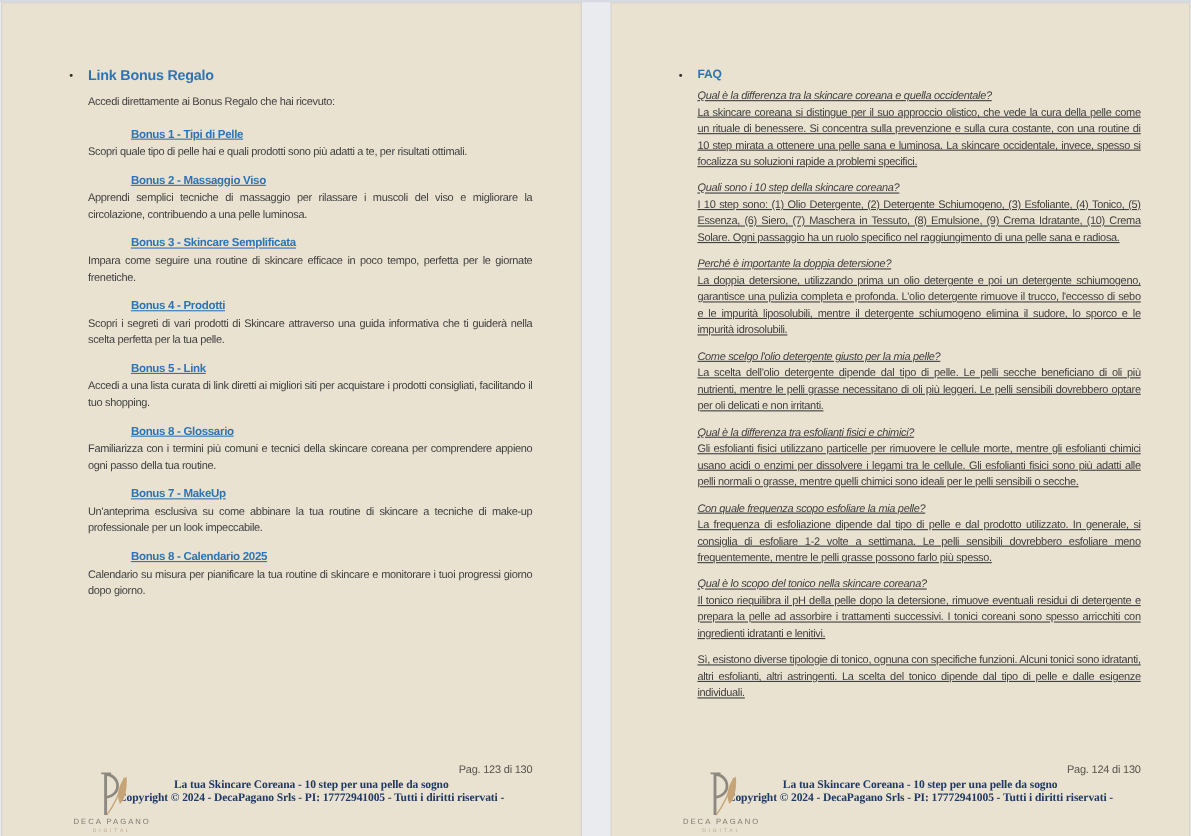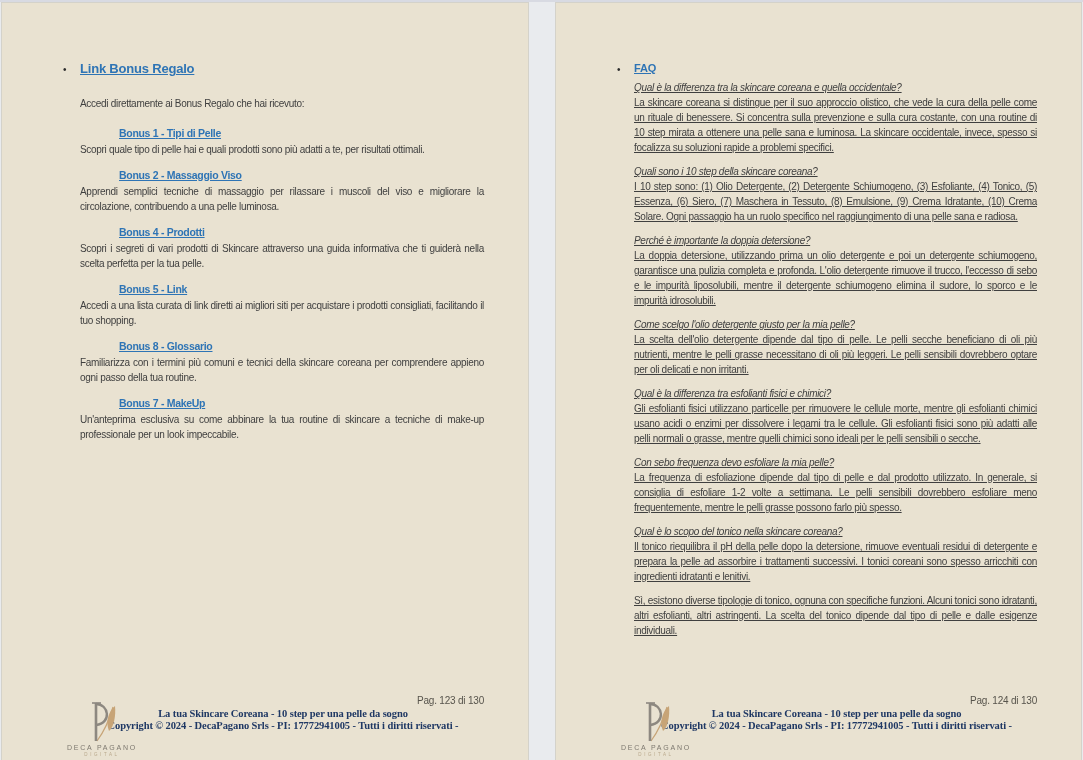--- a/index.html
+++ b/index.html
@@ -24,26 +24,26 @@
   .content {
     position:absolute; left:78px; right:44px; top:58px;
     color:#3f3f3f; font-size:10px; line-height:15px; letter-spacing:-0.3px;
   }
   .section-head { position:relative; margin-bottom:3px; }
   .bullet {
     position:absolute; left:-17px; top:1px;
     color:#2b2b2b; font-size:10px;
   }
   .head-link {
-    color:#2e74b5; font-weight:bold; text-decoration:underline;
+    color:#2e74b5; font-weight:bold; 
     font-size:13px; letter-spacing:-0.2px; cursor:pointer;
   }
   .head-link.small { font-size:11px; }
 
-  .intro { margin:19px 0 15px 0; }
+  .intro { margin:7px 0 15px 0; }
 
   .bonus-item { margin-bottom:11px; }
   .bonus-link {
     display:inline-block; margin-bottom:1px;
     color:#2e74b5; font-weight:bold; text-decoration:underline;
     font-size:10.5px; cursor:pointer;margin-left:39px;
   }
   .bonus-desc { margin:0; text-align:justify; }
 
   .faq-list { margin-top:4px; }
@@ -91,20 +91,24 @@
           <div class="bonus-item">
             <a class="bonus-link">Bonus 1 - Tipi di Pelle</a>
             <p class="bonus-desc">Scopri quale tipo di pelle hai e quali prodotti sono più adatti a te, per risultati ottimali.</p>
           </div>
 
           <div class="bonus-item">
             <a class="bonus-link">Bonus 2 - Massaggio Viso</a>
             <p class="bonus-desc">Apprendi semplici tecniche di massaggio per rilassare i muscoli del viso e migliorare la circolazione, contribuendo a una pelle luminosa.</p>
           </div>
 
+          <div class="bonus-item">
+            <a class="bonus-link">Bonus 3 - Skincare Semplificata</a>
+            <p class="bonus-desc">Impara come seguire una routine di skincare efficace in poco tempo, perfetta per le giornate frenetiche.</p>
+          </div>
 
           <div class="bonus-item">
             <a class="bonus-link">Bonus 4 - Prodotti</a>
             <p class="bonus-desc">Scopri i segreti di vari prodotti di Skincare attraverso una guida informativa che ti guiderà nella scelta perfetta per la tua pelle.</p>
           </div>
 
           <div class="bonus-item">
             <a class="bonus-link">Bonus 5 - Link</a>
             <p class="bonus-desc">Accedi a una lista curata di link diretti ai migliori siti per acquistare i prodotti consigliati, facilitando il tuo shopping.</p>
           </div>
@@ -112,20 +116,24 @@
           <div class="bonus-item">
             <a class="bonus-link">Bonus 8 - Glossario</a>
             <p class="bonus-desc">Familiarizza con i termini più comuni e tecnici della skincare coreana per comprendere appieno ogni passo della tua routine.</p>
           </div>
 
           <div class="bonus-item">
             <a class="bonus-link">Bonus 7 - MakeUp</a>
             <p class="bonus-desc">Un'anteprima esclusiva su come abbinare la tua routine di skincare a tecniche di make-up professionale per un look impeccabile.</p>
           </div>
 
+          <div class="bonus-item">
+            <a class="bonus-link">Bonus 8 - Calendario 2025</a>
+            <p class="bonus-desc">Calendario su misura per pianificare la tua routine di skincare e monitorare i tuoi progressi giorno dopo giorno.</p>
+          </div>
         </div>
     </div>
 
     <div class="footer">
       <div class="pagenum">Pag. 123 di 130</div>
       <div class="fcenter">
         <div class="fline">La tua Skincare Coreana - 10 step per una pelle da sogno</div>
         <div class="fline">Copyright © 2024 - DecaPagano Srls - PI: 17772941005 - Tutti i diritti riservati -</div>
       </div>
       <div class="logo">
@@ -170,21 +178,21 @@
             <p class="faq-q">Come scelgo l'olio detergente giusto per la mia pelle?</p>
             <p class="faq-a">La scelta dell'olio detergente dipende dal tipo di pelle. Le pelli secche beneficiano di oli più nutrienti, mentre le pelli grasse necessitano di oli più leggeri. Le pelli sensibili dovrebbero optare per oli delicati e non irritanti.</p>
           </div>
 
           <div class="faq-item">
             <p class="faq-q">Qual è la differenza tra esfolianti fisici e chimici?</p>
             <p class="faq-a">Gli esfolianti fisici utilizzano particelle per rimuovere le cellule morte, mentre gli esfolianti chimici usano acidi o enzimi per dissolvere i legami tra le cellule. Gli esfolianti fisici sono più adatti alle pelli normali o grasse, mentre quelli chimici sono ideali per le pelli sensibili o secche.</p>
           </div>
 
           <div class="faq-item">
-            <p class="faq-q">Con sebo frequenza devo esfoliare la mia pelle?</p>
+            <p class="faq-q">Con quale frequenza scopo esfoliare la mia pelle?</p>
             <p class="faq-a">La frequenza di esfoliazione dipende dal tipo di pelle e dal prodotto utilizzato. In generale, si consiglia di esfoliare 1-2 volte a settimana. Le pelli sensibili dovrebbero esfoliare meno frequentemente, mentre le pelli grasse possono farlo più spesso.</p>
           </div>
 
           <div class="faq-item">
             <p class="faq-q">Qual è lo scopo del tonico nella skincare coreana?</p>
             <p class="faq-a">Il tonico riequilibra il pH della pelle dopo la detersione, rimuove eventuali residui di detergente e prepara la pelle ad assorbire i trattamenti successivi. I tonici coreani sono spesso arricchiti con ingredienti idratanti e lenitivi.</p>
           </div>
 
           <div class="faq-item">
             <p class="faq-a">Sì, esistono diverse tipologie di tonico, ognuna con specifiche funzioni. Alcuni tonici sono idratanti, altri esfolianti, altri astringenti. La scelta del tonico dipende dal tipo di pelle e dalle esigenze individuali.</p>

